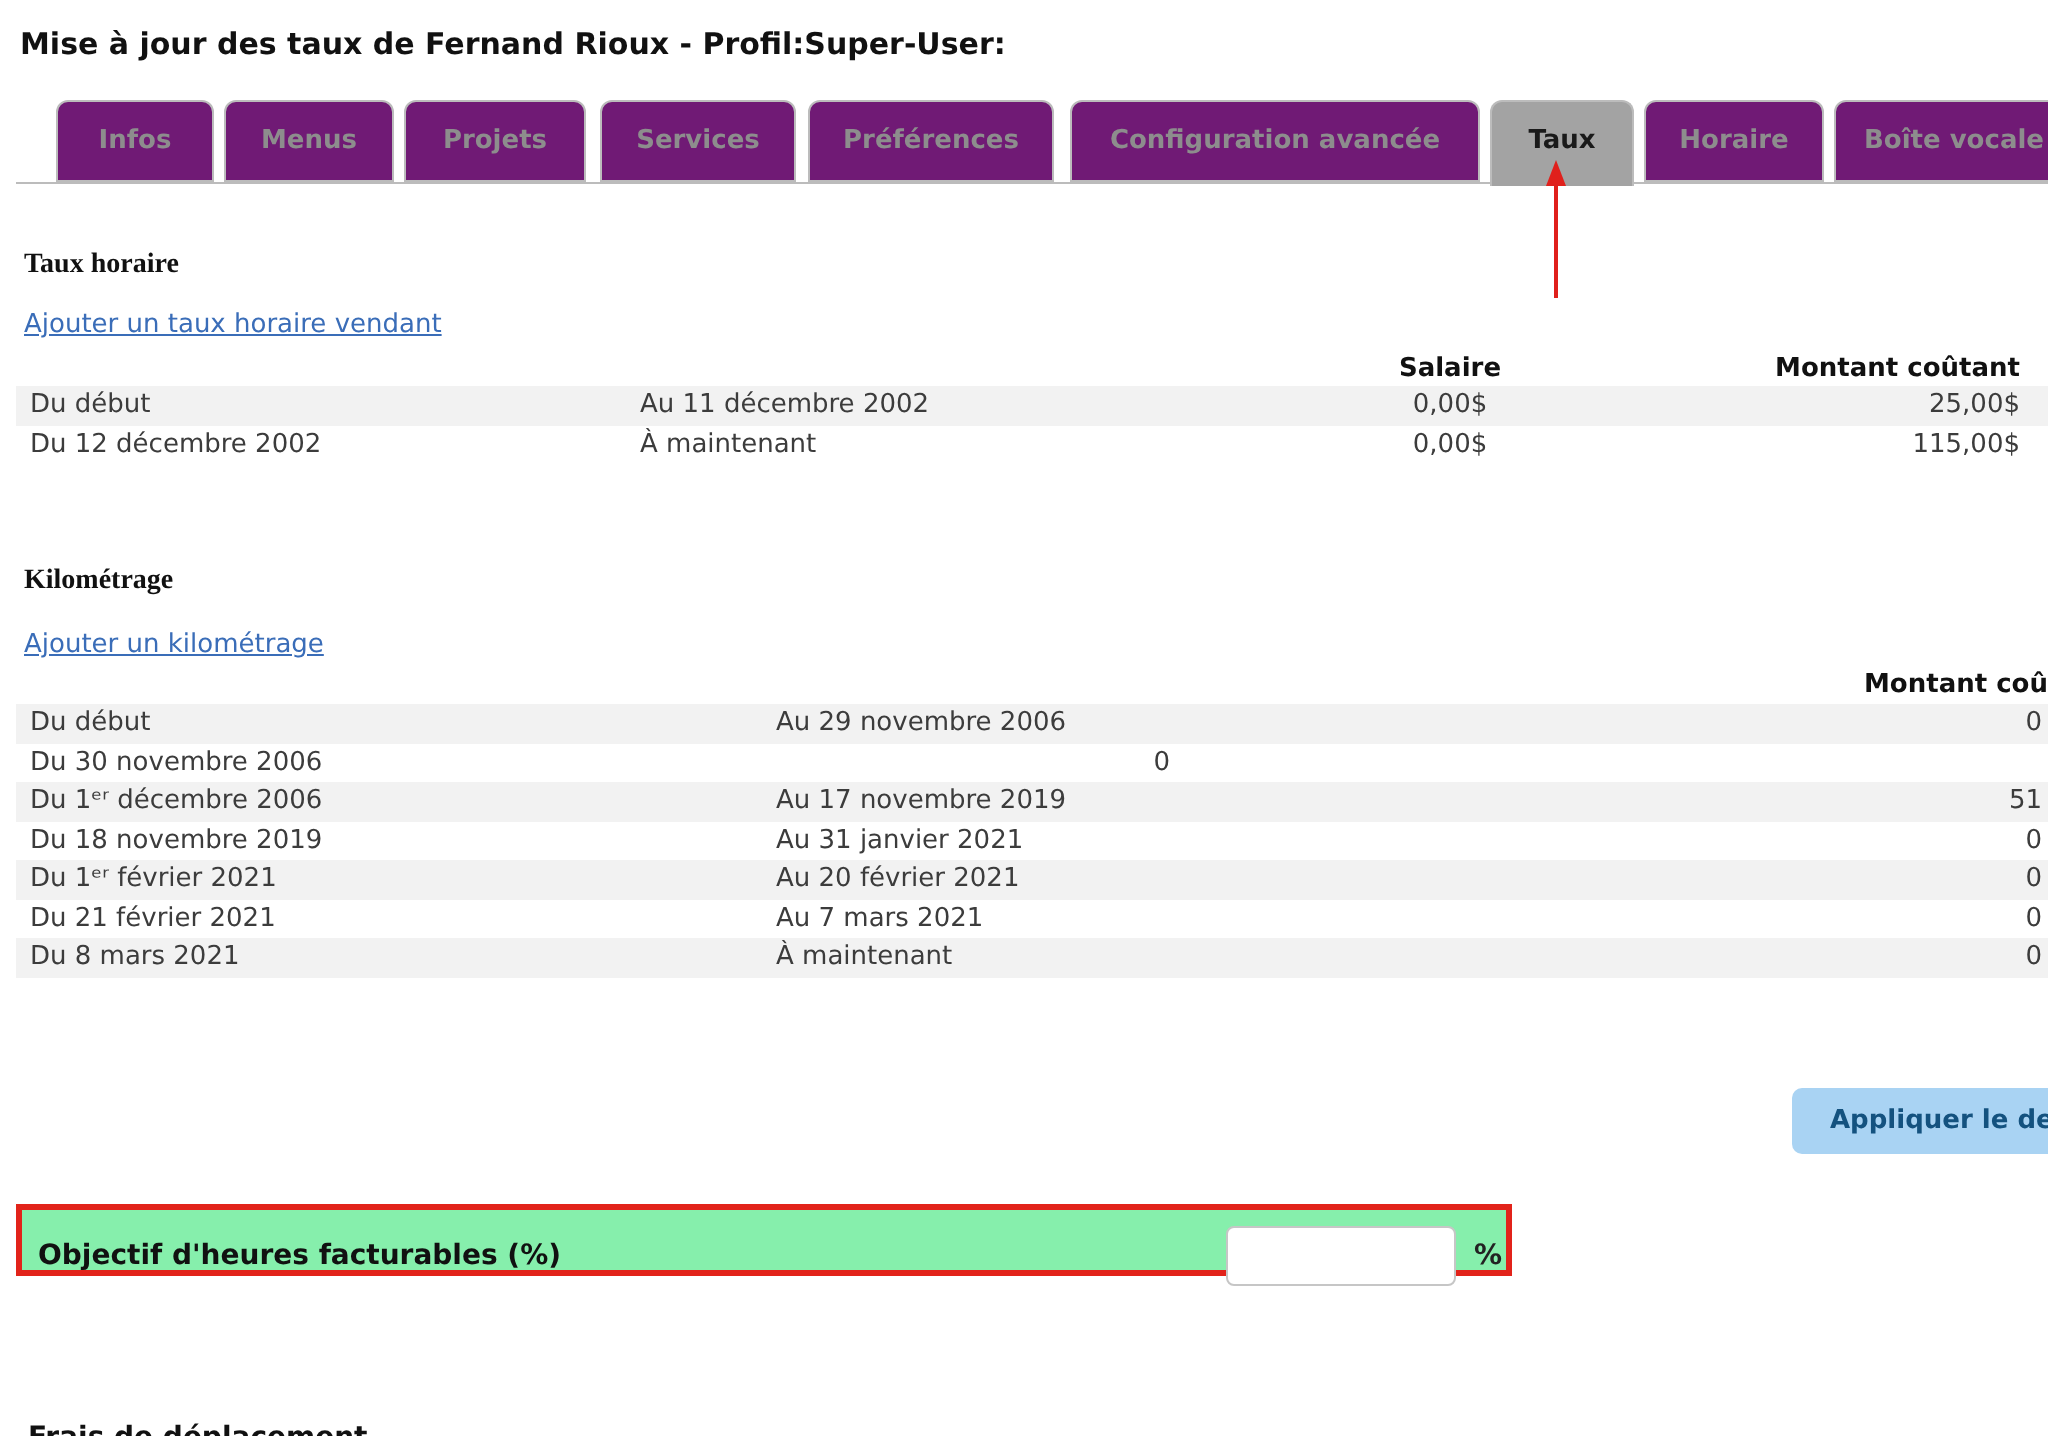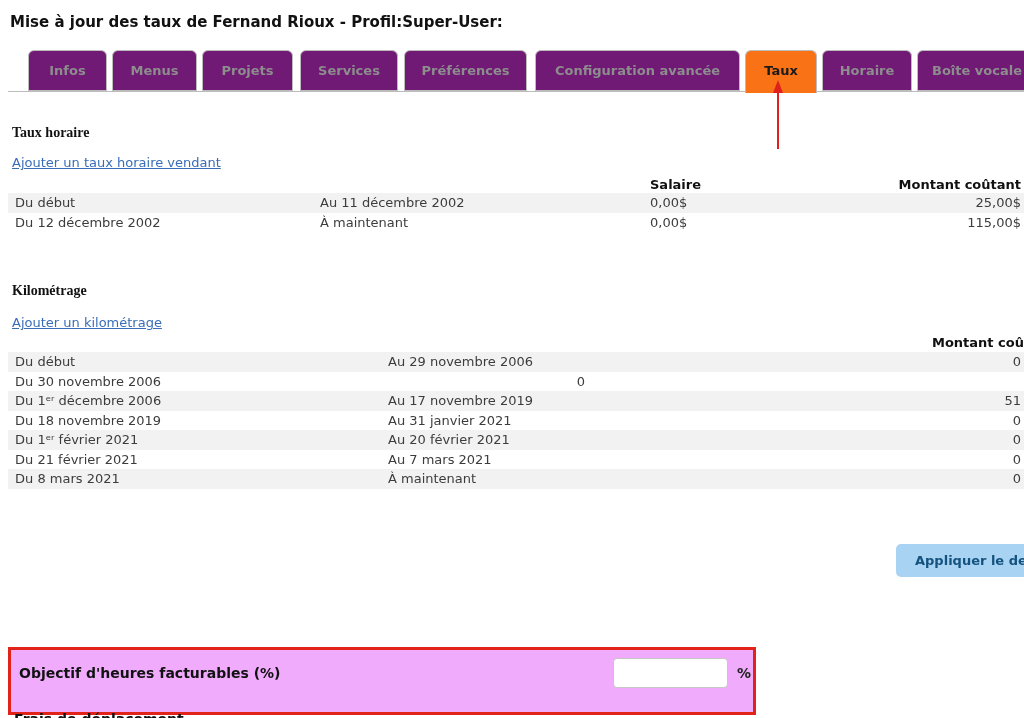--- a/index.html
+++ b/index.html
@@ -6,51 +6,51 @@
   html,body { background:#fff; }
   body { font-family:"DejaVu Sans","Liberation Sans",sans-serif; }
   #stage { position:relative; width:1024px; height:718px; background:#fff; overflow:hidden; }
 
   .page-title { position:absolute; left:10px; top:13px; font-size:15px; font-weight:bold; color:#111; white-space:nowrap; }
 
   
   .tab { position:absolute; top:50px; height:41px; background:#701a75; border:1px solid #bcbcbc;
          border-radius:6px 6px 0 0; color:#8d8d8d; font-size:13px; font-weight:bold;
          text-align:center; line-height:39px; z-index:1; white-space:nowrap; overflow:hidden; cursor:pointer; }
-  .tab.active { background:#f97316; height:43px; border-bottom:none; color:#1a1a1a; z-index:3; }
+  .tab.active { background:#a3a3a3; height:43px; border-bottom:none; color:#1a1a1a; z-index:3; }
   .tabline { position:absolute; top:91px; left:8px; width:1016px; border-top:1px solid #bcbcbc; z-index:0; }
 
   .arrow { position:absolute; left:770px; top:79px; z-index:4; }
 
   .section-heading { position:absolute; font-size:14px; font-weight:bold; color:#111; white-space:nowrap;font-family:Liberation Serif, serif; }
   .add-link { position:absolute; font-size:13px; color:#3a6db8; text-decoration:underline; white-space:nowrap; cursor:pointer; }
 
   .tbl { position:absolute; left:8px; width:1016px; font-size:13px; color:#3c3c3c; }
   .trow { display:flex; height:20px; line-height:20px; white-space:nowrap; }
   .trow.head { height:16px; line-height:15px; font-weight:bold; color:#111; }
   .trow.odd { background:#f2f2f2; }
   .c { overflow:hidden; }
   
   .th-c1 { width:312px; padding-left:7px; }
   .th-c2 { width:330px; }
-  .th-c3 { width:150px; text-align:left; }
-  .th-c4 { flex:1; text-align:right; padding-right:3px; }
+  .th-c3 { width:150px; text-align:center; }
+  .th-c4 { flex:1; text-align:right; padding-right:14px; }
   
   .km-c1 { width:380px; padding-left:7px; }
   .km-c2 { flex:1; }
   .km-c3 { width:200px; text-align:right; padding-right:3px; }
   .km-c3.nohpad { padding-right:0; }
   .km .trow { height:19.5px; line-height:19.5px; }
   .km .trow.head { height:17px; line-height:15px;gap:36px; }
 
   .apply-btn { position:absolute; left:896px; top:544px; width:190px; height:33px; background:#a9d3f3;
                border:none; border-radius:5px; color:#14527f; font-family:inherit; font-size:13px; font-weight:bold;
                text-align:left; padding-left:19px; white-space:nowrap; cursor:pointer; }
 
-  .objective-box { position:absolute; left:8px; top:647px; width:748px; height:68px; border:3px solid #e2231a; background:#f0abfc; }
+  .objective-box { position:absolute; left:8px; top:602px; width:748px; height:36px; border:3px solid #e2231a; background:#86efac; }
   .objective-label { position:absolute; left:8px; top:0; height:46px; line-height:46px; font-size:14px; font-weight:bold; color:#111; white-space:nowrap; }
   .objective-input { position:absolute; left:602px; top:8px; width:115px; height:30px; border:1px solid #c6c6c6; border-radius:4px;
                      font-family:inherit; font-size:13px; padding:0 6px; color:#333; }
   .objective-unit { position:absolute; left:726px; top:0; height:46px; line-height:46px; font-size:14px; font-weight:bold; color:#222; }
 
   .partial-heading { position:absolute; left:14px; top:711px; font-size:14px; font-weight:bold; color:#111; white-space:nowrap; }
 </style>
 </head>
 <body>
 

